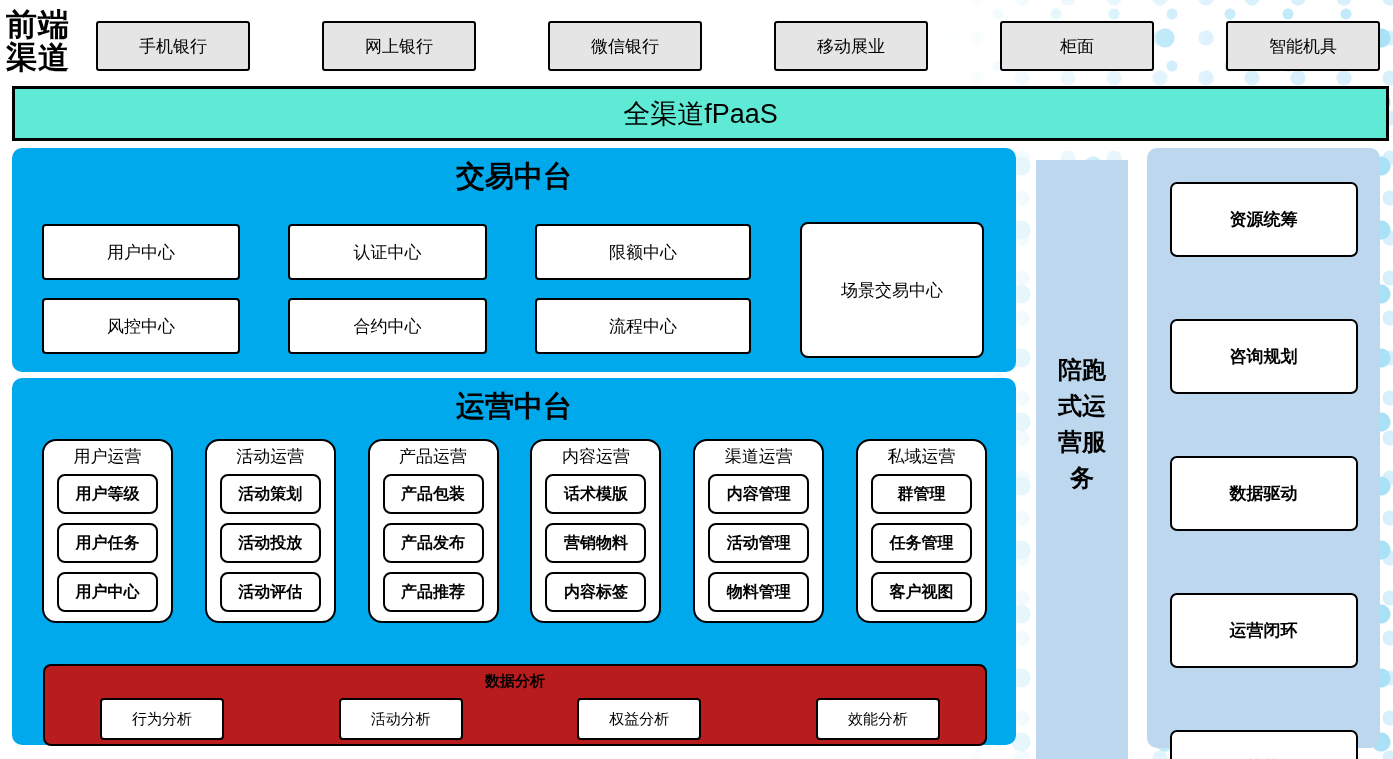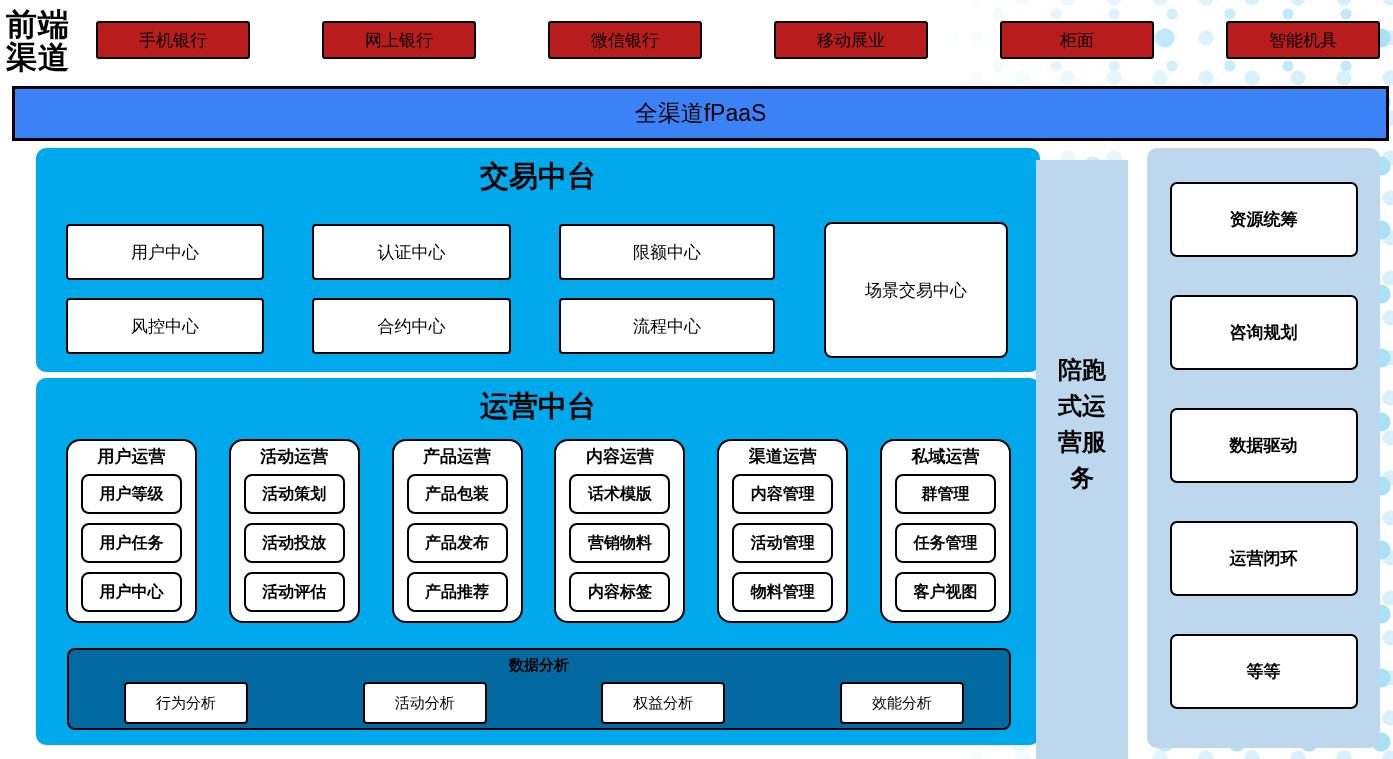--- a/index.html
+++ b/index.html
@@ -26,28 +26,28 @@
     -webkit-mask-image:linear-gradient(to right, transparent 0, rgba(0,0,0,.5) 30%, #000 72%);
     mask-image:linear-gradient(to right, transparent 0, rgba(0,0,0,.5) 30%, #000 72%);
   }
   .frontend-label{
     left:6px;top:8px;width:74px;
     font-family:"DejaVu Serif","Liberation Serif",serif;
     font-weight:bold;font-size:31px;line-height:1.06;letter-spacing:1px;
   }
   .channels{left:96px;top:21px;width:1284px;height:46px;display:flex;justify-content:space-between;}
   .chan-box{
-    width:154px;height:38px;background:#b91c1c;border:2.5px solid var(--ink);border-radius:3px;
+    width:154px;height:50px;background:#e5e5e5;border:2.5px solid var(--ink);border-radius:3px;
     display:flex;align-items:center;justify-content:center;font-size:17px;box-sizing:border-box;
   }
   .fpaas{
-    left:12px;top:86px;width:1377px;height:55px;background:#3b82f6;border:3px solid var(--ink);
-    display:flex;align-items:center;justify-content:center;font-size:23px;box-sizing:border-box;
+    left:12px;top:86px;width:1377px;height:55px;background:#5eead4;border:3px solid var(--ink);
+    display:flex;align-items:center;justify-content:center;font-size:27px;box-sizing:border-box;
   }
-  .block{background:var(--blue);border-radius:10px;margin-left:24px;}
+  .block{background:var(--blue);border-radius:10px;}
   .block-title{
     text-align:center;padding-top:9px;font-size:29px;font-weight:bold;
     font-family:"DejaVu Serif","Liberation Serif",serif;
   }
   .tx{left:12px;top:148px;width:1004px;height:224px;}
   .tx-centers{
     position:absolute;left:30px;top:76px;
     display:grid;grid-template-columns:198px 199px 216px;column-gap:48px;row-gap:18px;
   }
   .center-box{
@@ -58,46 +58,46 @@
     position:absolute;left:788px;top:74px;width:184px;height:136px;
     background:#fff;border:2px solid var(--ink);border-radius:8px;
     display:flex;align-items:center;justify-content:center;font-size:17px;box-sizing:border-box;
   }
   .op{left:12px;top:378px;width:1004px;height:367px;}
   .op-columns{position:absolute;left:30px;top:61px;width:945px;display:flex;justify-content:space-between;}
   .op-col{
     width:131px;height:184px;background:#fff;border:2px solid var(--ink);border-radius:14px;
     box-sizing:border-box;display:flex;flex-direction:column;align-items:center;padding-top:7px;
   }
-  .op-col-title{font-size:17px;font-weight:bold;line-height:1;text-align:center;}
+  .op-col-title{font-size:17px;font-weight:normal;line-height:1;text-align:center;}
   .op-item{
     width:101px;height:40px;margin-top:9px;background:#fff;border:2px solid var(--ink);border-radius:8px;
     display:flex;align-items:center;justify-content:center;font-size:16px;font-weight:bold;box-sizing:border-box;
   }
   .analysis{
-    position:absolute;left:31px;top:270px;width:944px;height:82px;
-    background:#0369a1;border:2px solid var(--ink);border-radius:8px;box-sizing:border-box;
+    position:absolute;left:31px;top:286px;width:944px;height:82px;
+    background:#b91c1c;border:2px solid var(--ink);border-radius:8px;box-sizing:border-box;
   }
   .analysis-title{text-align:center;font-size:15px;font-weight:bold;margin-top:6px;}
   .analysis-items{display:flex;justify-content:space-between;padding:7px 45px 0 55px;}
   .analysis-box{
     width:124px;height:42px;background:#fff;border:2px solid var(--ink);border-radius:4px;
     display:flex;align-items:center;justify-content:center;font-size:15px;box-sizing:border-box;
   }
   .sidebar-bar{
     left:1036px;top:160px;width:92px;height:600px;background:var(--lblue);
     display:flex;justify-content:center;
   }
   .sidebar-text{
     margin-top:192px;width:52px;font-size:24px;font-weight:bold;line-height:1.5;text-align:center;
   }
   .services-panel{
     left:1147px;top:148px;width:233px;height:600px;background:var(--lblue);border-radius:10px;
     box-sizing:border-box;display:flex;flex-direction:column;align-items:center;
-    padding-top:34px;gap:38px;
+    padding-top:34px;gap:62px;
   }
   .service-box{
     width:188px;height:75px;background:#fff;border:2px solid var(--ink);border-radius:7px;
     display:flex;align-items:center;justify-content:center;font-size:17px;font-weight:bold;
     box-sizing:border-box;flex:0 0 auto;
   }
 </style>
 </head>
 <body>
 

